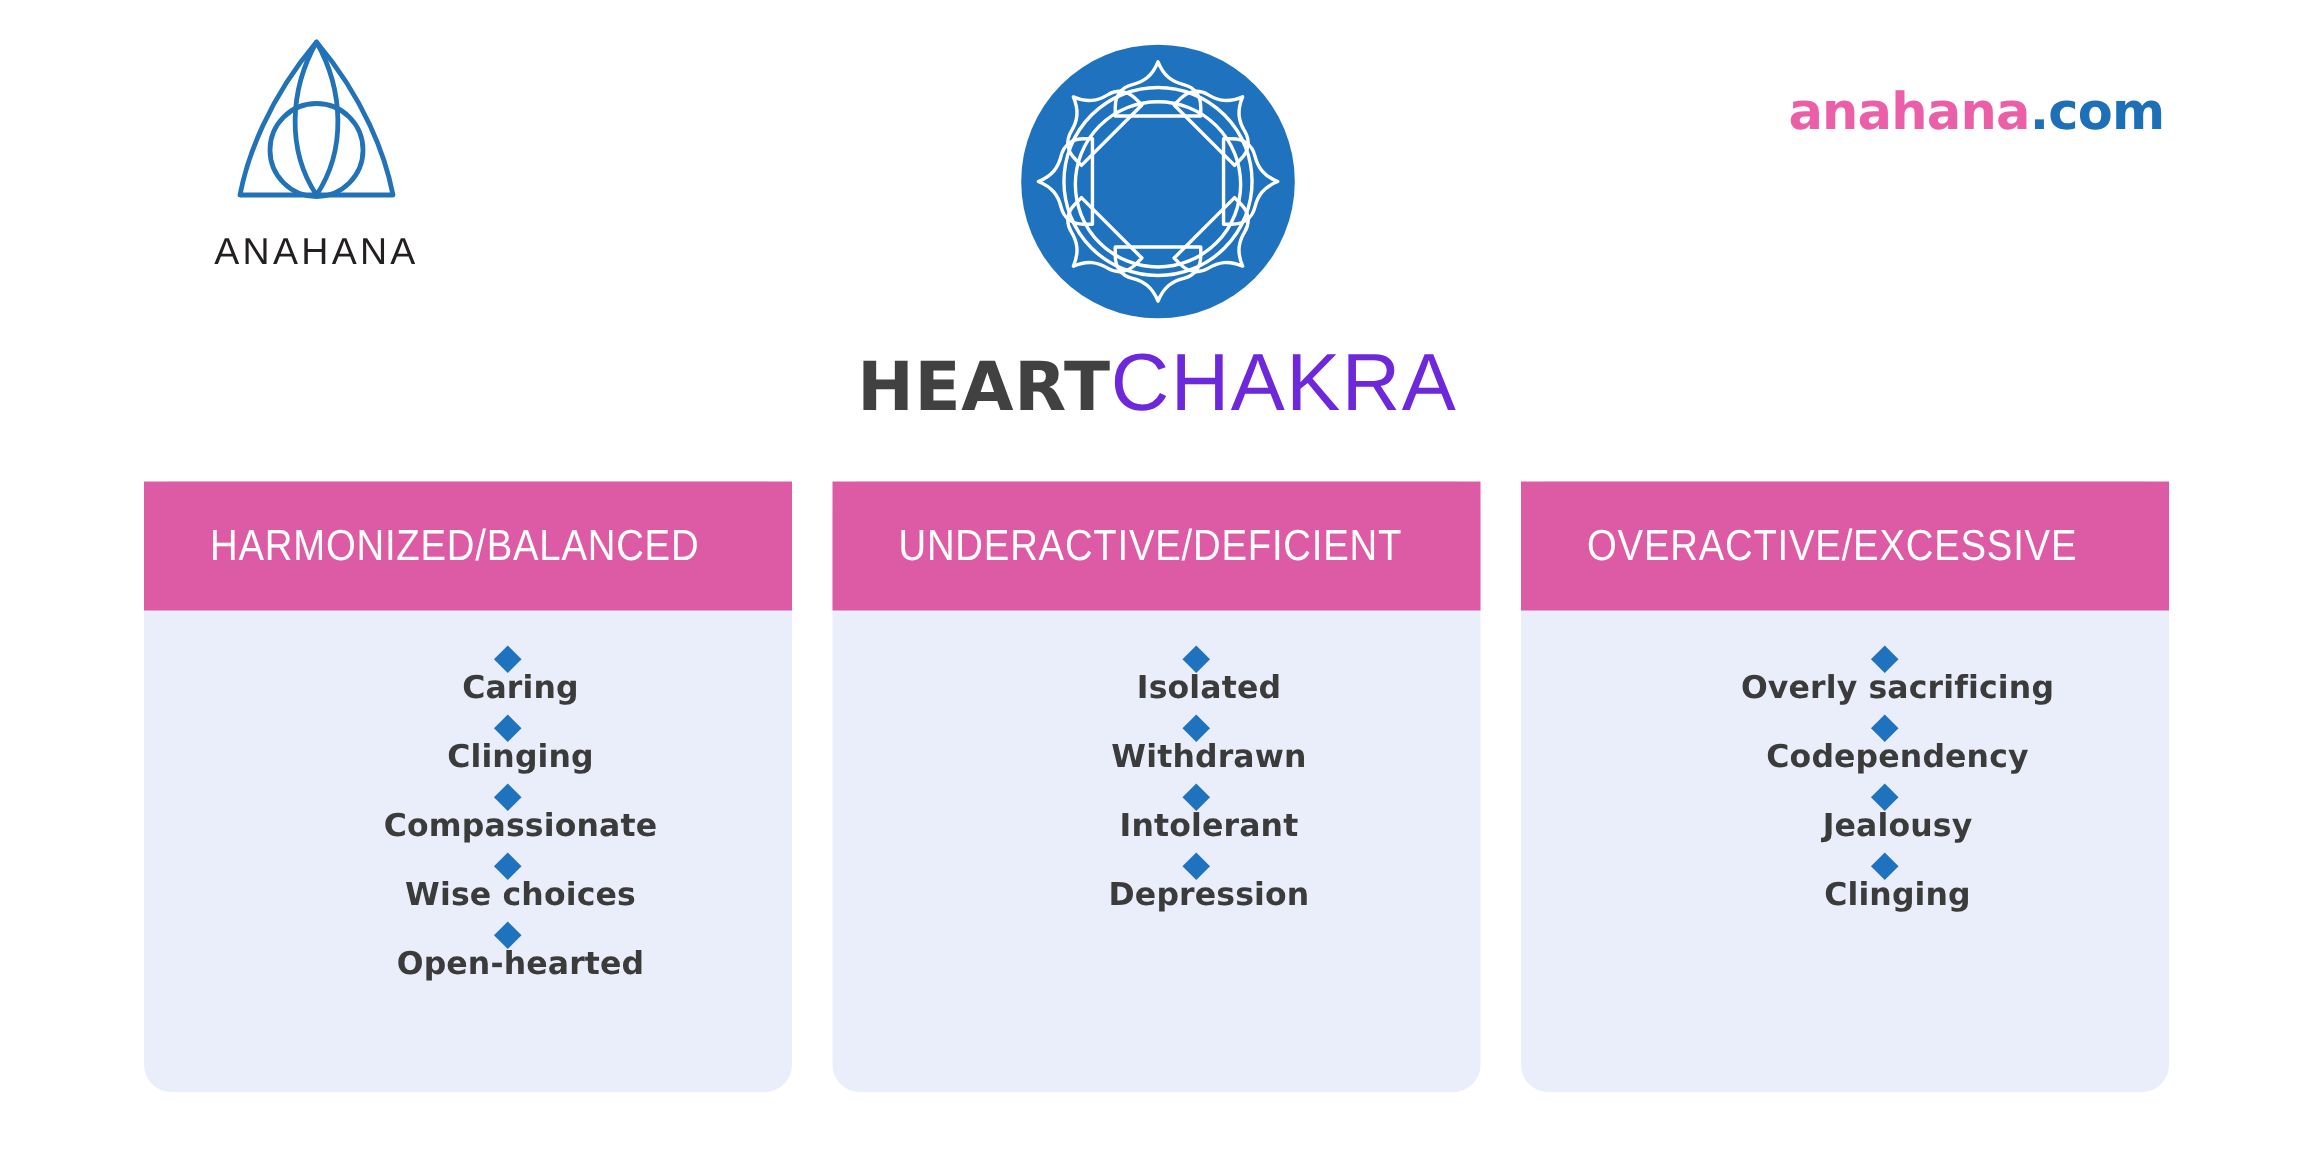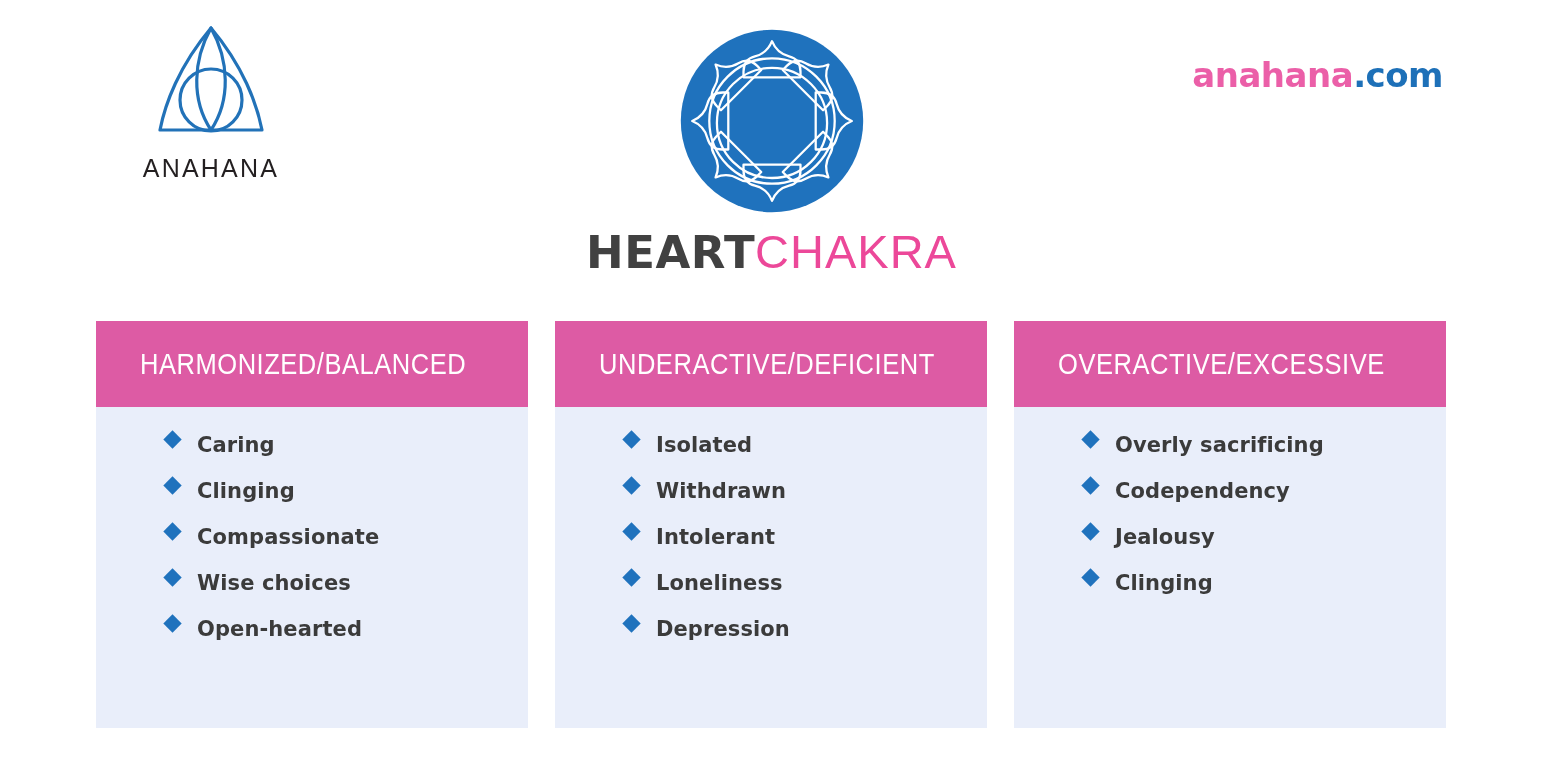--- a/index.html
+++ b/index.html
@@ -91,42 +91,43 @@
   }
   .page-title .t-bold {
     font-family: "DejaVu Sans", sans-serif;
     font-size: 45px;
     font-weight: 700;
     letter-spacing: 0.5px;
     color: #414141;
   }
   .page-title .t-light {
     font-family: "Liberation Sans", sans-serif;
-    font-size: 47px;
+    font-size: 54px;
     font-weight: 400;
     letter-spacing: 1px;
-    color: #ec4899;
+    color: #6d28d9;
   }
 
   
   .columns {
     position: absolute;
     left: 96px;
     top: 321px;
     width: 1350px;
     height: 407px;
     display: flex;
     justify-content: space-between;
   }
   .column {
     width: 432px;
     height: 407px;
     display: flex;
     flex-direction: column;
     background: #e9eefa;
+    border-radius: 18px;
   }
   .column-header {
     height: 86px;
     background: #dd5ba4;
     display: flex;
     align-items: center;
     padding-left: 44px;
     box-sizing: border-box;
   }
   .column-header-label {
@@ -144,21 +145,23 @@
     padding: 26px 0 0 70px;
     box-sizing: border-box;
   }
   .bullet-list {
     list-style: none;
     margin: 0;
     padding: 0;
   }
   .bullet-item {
     display: flex;
+    align-items: center;
     height: 46px;
+    flex-direction: column;
   }
   .bullet-diamond {
     width: 13px;
     height: 13px;
     background: #1f72bd;
     transform: rotate(45deg);
     flex: 0 0 auto;
     margin-right: 18px;
   }
   .bullet-text {
@@ -277,24 +280,20 @@
         <li class="bullet-item">
           <span class="bullet-diamond"></span>
           <span class="bullet-text">Withdrawn</span>
         </li>
         <li class="bullet-item">
           <span class="bullet-diamond"></span>
           <span class="bullet-text">Intolerant</span>
         </li>
         <li class="bullet-item">
           <span class="bullet-diamond"></span>
-          <span class="bullet-text">Loneliness</span>
-        </li>
-        <li class="bullet-item">
-          <span class="bullet-diamond"></span>
           <span class="bullet-text">Depression</span>
         </li>
       </ul>
     </div>
   </div>
 
   <div class="column">
     <div class="column-header">
       <span class="column-header-label">OVERACTIVE/EXCESSIVE</span>
     </div>

